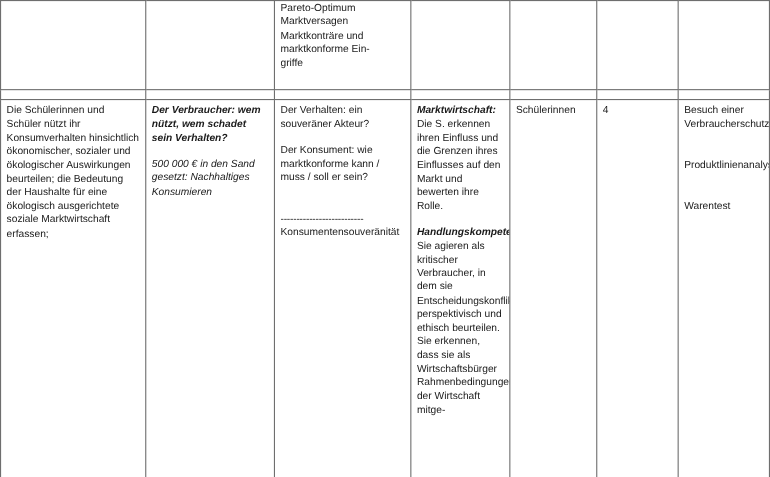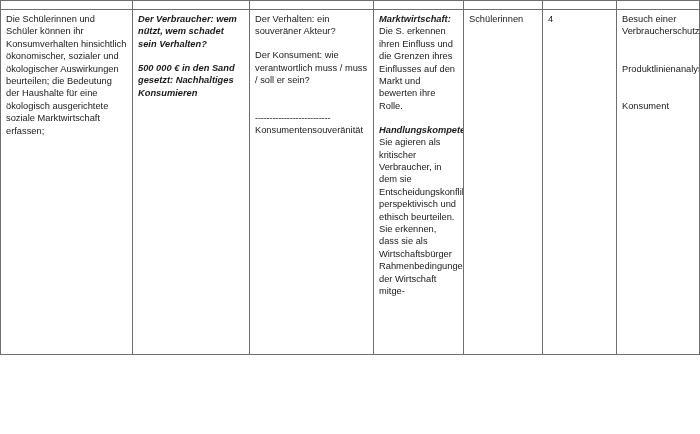--- a/index.html
+++ b/index.html
@@ -42,21 +42,21 @@
   col.c4 { width: 90px; }
   col.c5 { width: 79px; }
   col.c6 { width: 74px; }
   col.c7 { width: 83px; }
 
   tr.row-top td { height: 77px; padding-top: 0px; }
   tr.row-spacer td { height: 8px; padding: 0; }
   tr.row-main td { height: 338px; }
 
   .bold { font-weight: bold; font-style: italic; }
-  .italic-bold { font-weight: bold; font-style: italic; }
+  .italic-bold { font-weight: normal; font-style: italic; }
   .blk { margin: 0; }
   .gap { height: 11.5px; }
   .gap-lg { height: 25px; }
   .sep {
     font-family: "Liberation Sans", sans-serif;
     letter-spacing: -0.2px;
     white-space: nowrap;
     overflow: hidden;
     display: block;
   }
@@ -71,46 +71,63 @@
     <colgroup>
       <col class="c1">
         <col class="c2">
         <col class="c3">
         <col class="c4">
         <col class="c5">
         <col class="c6">
         <col class="c7">
     </colgroup>
     <tbody>
+      <tr class="row-top">
+        <td></td>
+        <td></td>
+        <td>
+          <div class="cellwrap">
+            <div class="blk">Pareto-Optimum</div>
+            <div class="blk">Marktversagen</div>
+            <div class="blk">Marktkonträre und</div>
+            <div class="blk">marktkonforme Ein-</div>
+            <div class="blk">griffe</div>
+          </div>
+        </td>
+        <td></td>
+        <td></td>
+        <td></td>
+        <td></td>
+      </tr>
 
       <tr class="row-spacer">
         <td></td>
         <td></td>
         <td></td>
         <td></td>
         <td></td>
         <td></td>
         <td></td>
       </tr>
 
       <tr class="row-main">
         <td>
-          <div class="blk">Die Schülerinnen und Schüler können ihr Konsumverhalten hinsichtlich ökonomischer, sozialer und ökologischer Auswirkungen beurteilen; die Bedeutung der Haushalte für eine ökologisch ausgerichtete soziale Marktwirtschaft erfassen;</div>
+          <div class="blk">Die Schülerinnen und Schüler nützt ihr Konsumverhalten hinsichtlich ökonomischer, sozialer und ökologischer Auswirkungen beurteilen; die Bedeutung der Haushalte für eine ökologisch ausgerichtete soziale Marktwirtschaft erfassen;</div>
         </td>
 
         <td>
           <div class="blk bold">Der Verbraucher: wem nützt, wem schadet sein Verhalten?</div>
           <div class="gap"></div>
           <div class="blk italic-bold">500 000 € in den Sand gesetzt: Nachhaltiges Konsumieren</div>
         </td>
 
         <td>
           <div class="blk">Der Verhalten: ein souveräner Akteur?</div>
           <div class="gap"></div>
-          <div class="blk">Der Konsument: wie verantwortlich muss / muss / soll er sein?</div>
+          <div class="blk">Der Konsument: wie marktkonforme kann / muss / soll er sein?</div>
           <div class="gap-lg"></div>
           <div class="blk sep">--------------------------</div>
           <div class="blk">Konsumentensouveränität</div>
         </td>
 
         <td>
           <div class="blk"><span class="bold">Marktwirtschaft:</span><span> Die S. erkennen ihren Einfluss und die Grenzen ihres Einflusses auf den Markt und bewerten ihre Rolle.</span></div>
           <div class="gap"></div>
           <div class="blk"><span class="bold">Handlungskompetenz:</span><span> Sie agieren als kritischer Verbraucher, in dem sie Entscheidungskonflikte perspektivisch und ethisch beurteilen.</span></div>
           <div class="blk">Sie erkennen, dass sie als Wirtschaftsbürger Rahmenbedingungen der Wirtschaft mitge-</div>
@@ -122,18 +139,18 @@
 
         <td>
           <div class="blk num">4</div>
         </td>
 
         <td>
           <div class="blk">Besuch einer Verbraucherschutzorganisation</div>
           <div class="gap-lg"></div>
           <div class="blk">Produktlinienanalyse</div>
           <div class="gap-lg"></div>
-          <div class="blk">Konsument</div>
+          <div class="blk">Warentest</div>
         </td>
       </tr>
     </tbody>
   </table>
 </div>
 
 </body></html>

